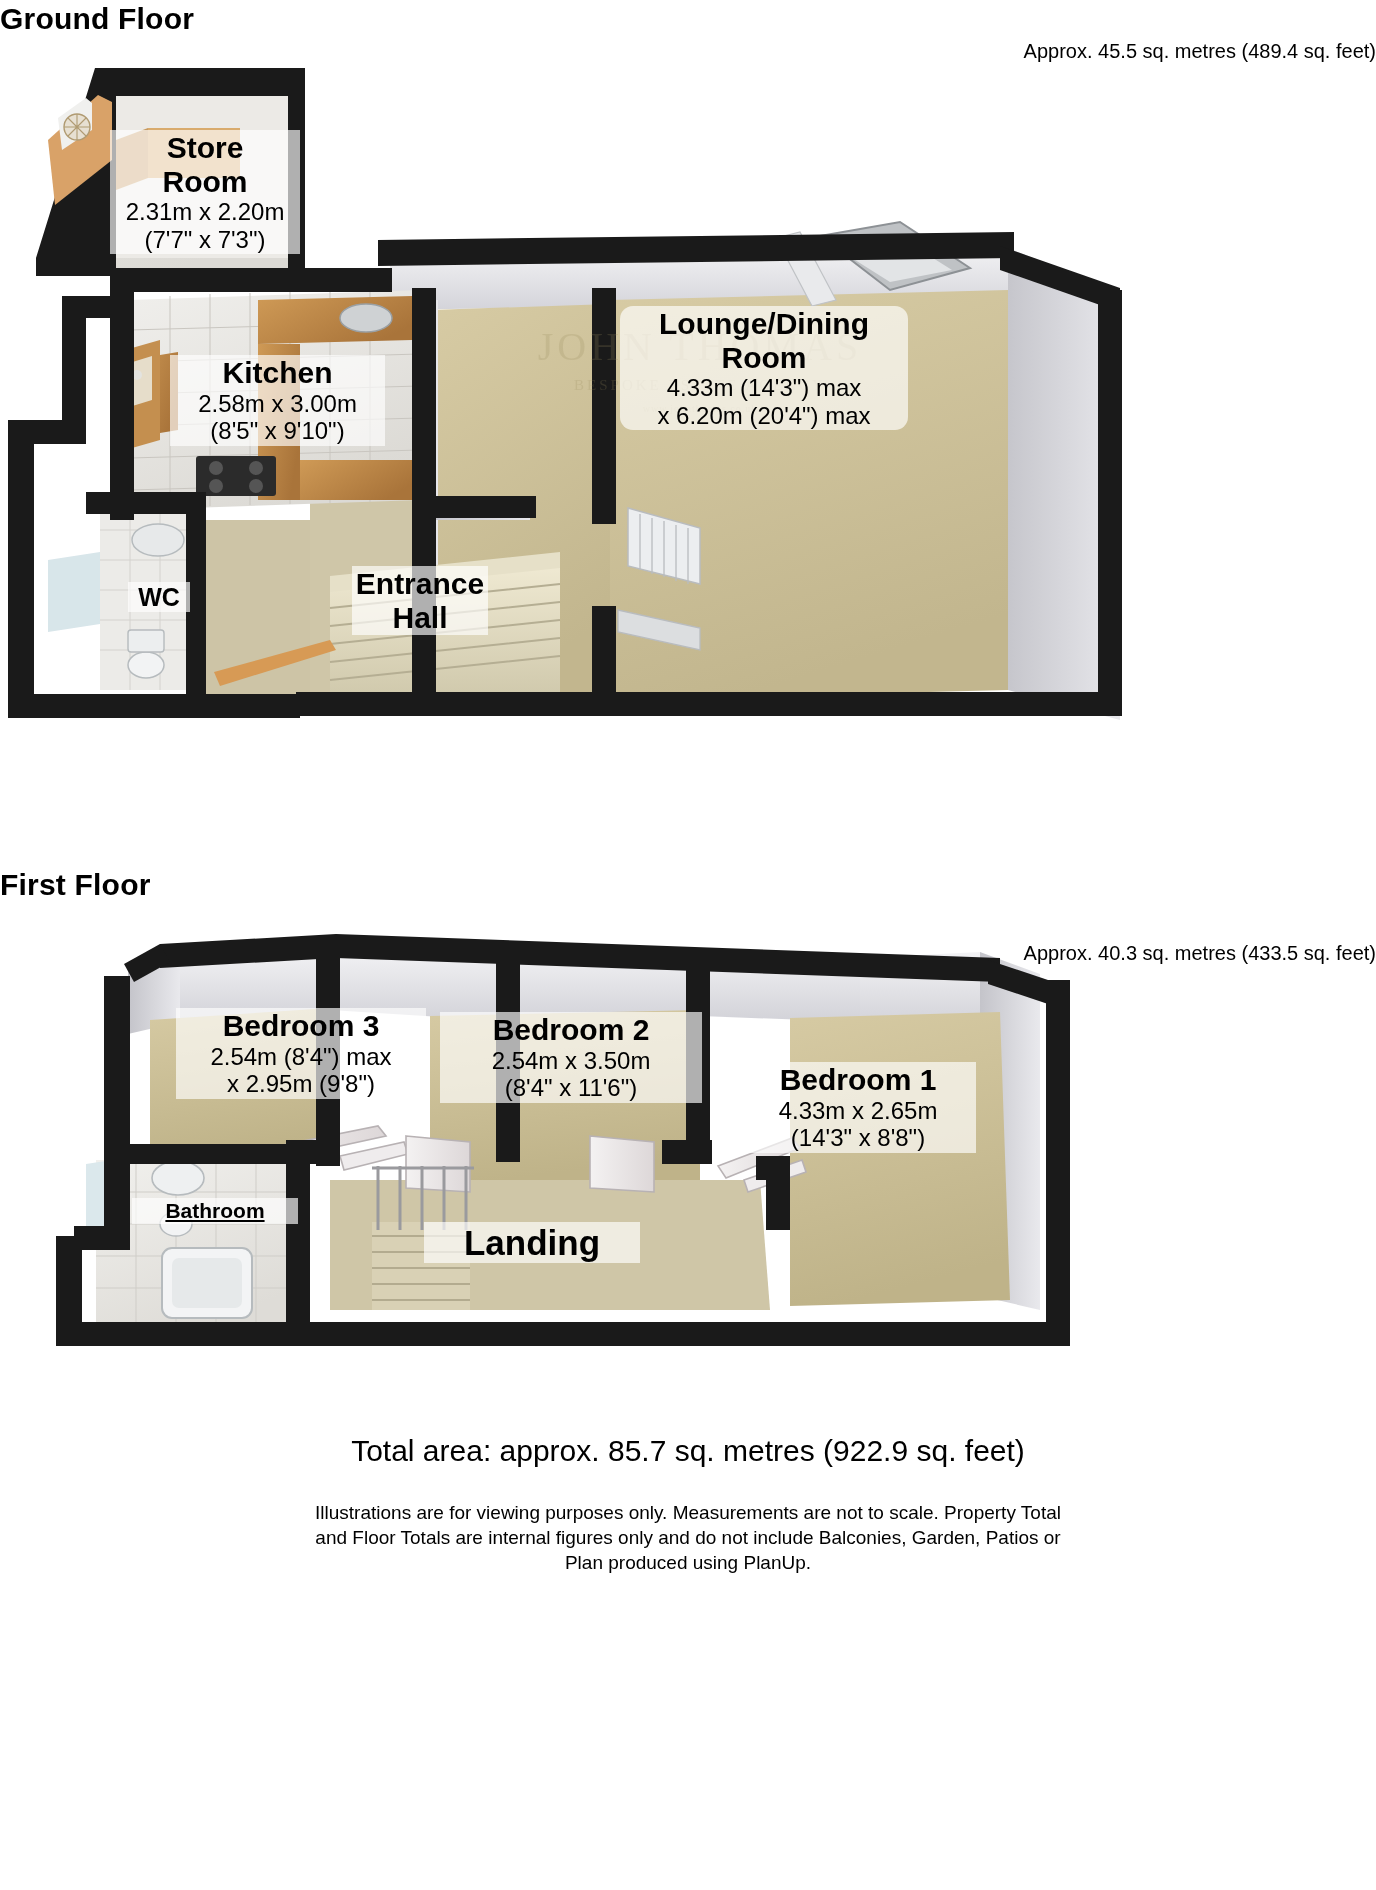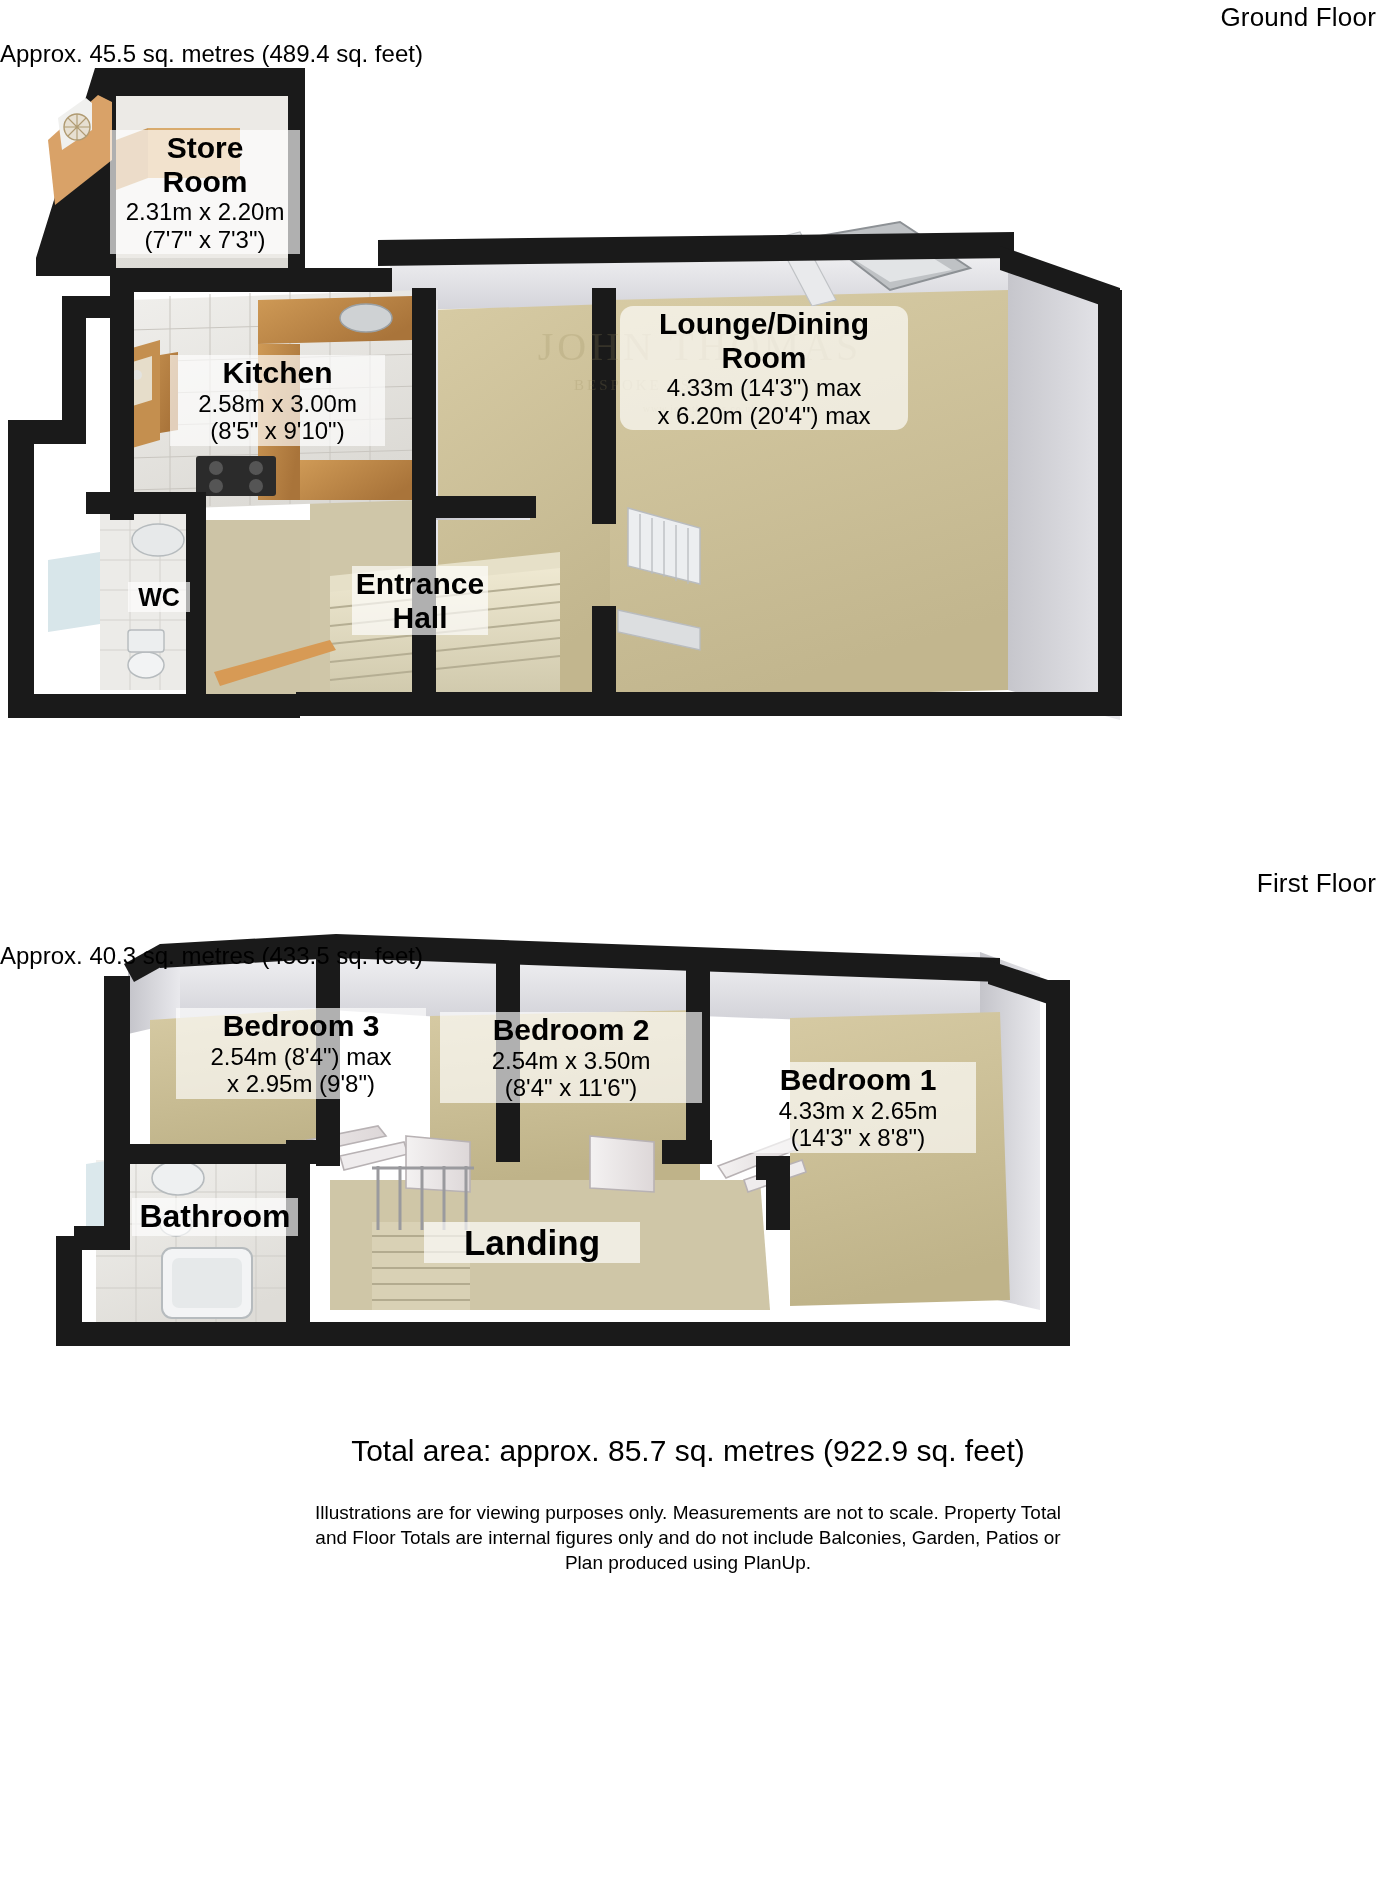--- a/index.html
+++ b/index.html
@@ -13,30 +13,30 @@
     font-family: "Liberation Sans", sans-serif;
     color: #000;
     overflow: hidden;
   }
   .plan { position: absolute; left: 0; top: 0; width: 1376px; height: 1890px; }
 
   
   .floor-title {
     position: absolute;
     width: 100%;
-    text-align: right;
-    font-size: 26px;
-    font-weight: normal;
+    text-align: left;
+    font-size: 30px;
+    font-weight: bold;
     letter-spacing: .2px;
   }
   .floor-sub {
     position: absolute;
     width: 100%;
-    text-align: left;
-    font-size: 24px;
+    text-align: right;
+    font-size: 20px;
   }
   #gf-title { top: 2px; }
   #gf-sub   { top: 40px; }
   #ff-title { top: 868px; }
   #ff-sub   { top: 906px; margin-top: 36px; }
 
   
   .total-area {
     position: absolute;
     top: 1434px; left: 0; width: 100%;
@@ -391,21 +391,21 @@
     <span class="dim">(8'4" x 11'6")</span>
   </div>
 
   <div class="room-label" style="left:740px; top:1062px; width:236px;">
     <span class="name">Bedroom 1</span>
     <span class="dim">4.33m x 2.65m</span>
     <span class="dim">(14'3" x 8'8")</span>
   </div>
 
   <div class="room-label small" style="left:132px; top:1198px; width:166px;">
-    <span class="name" style="font-size:32px;">Bathroom</span>
+    <span class="name" style="font-size:21px;text-decoration:underline;">Bathroom</span>
   </div>
 
   <div class="room-label" style="left:424px; top:1222px; width:216px;">
     <span class="name" style="font-size:35px;">Landing</span>
   </div>
 
   <div class="total-area">Total area: approx. 85.7 sq. metres (922.9 sq. feet)</div>
   <div class="disclaimer">
     <div>Illustrations are for viewing purposes only. Measurements are not to scale. Property Total</div>
     <div>and Floor Totals are internal figures only and do not include Balconies, Garden, Patios or</div>

